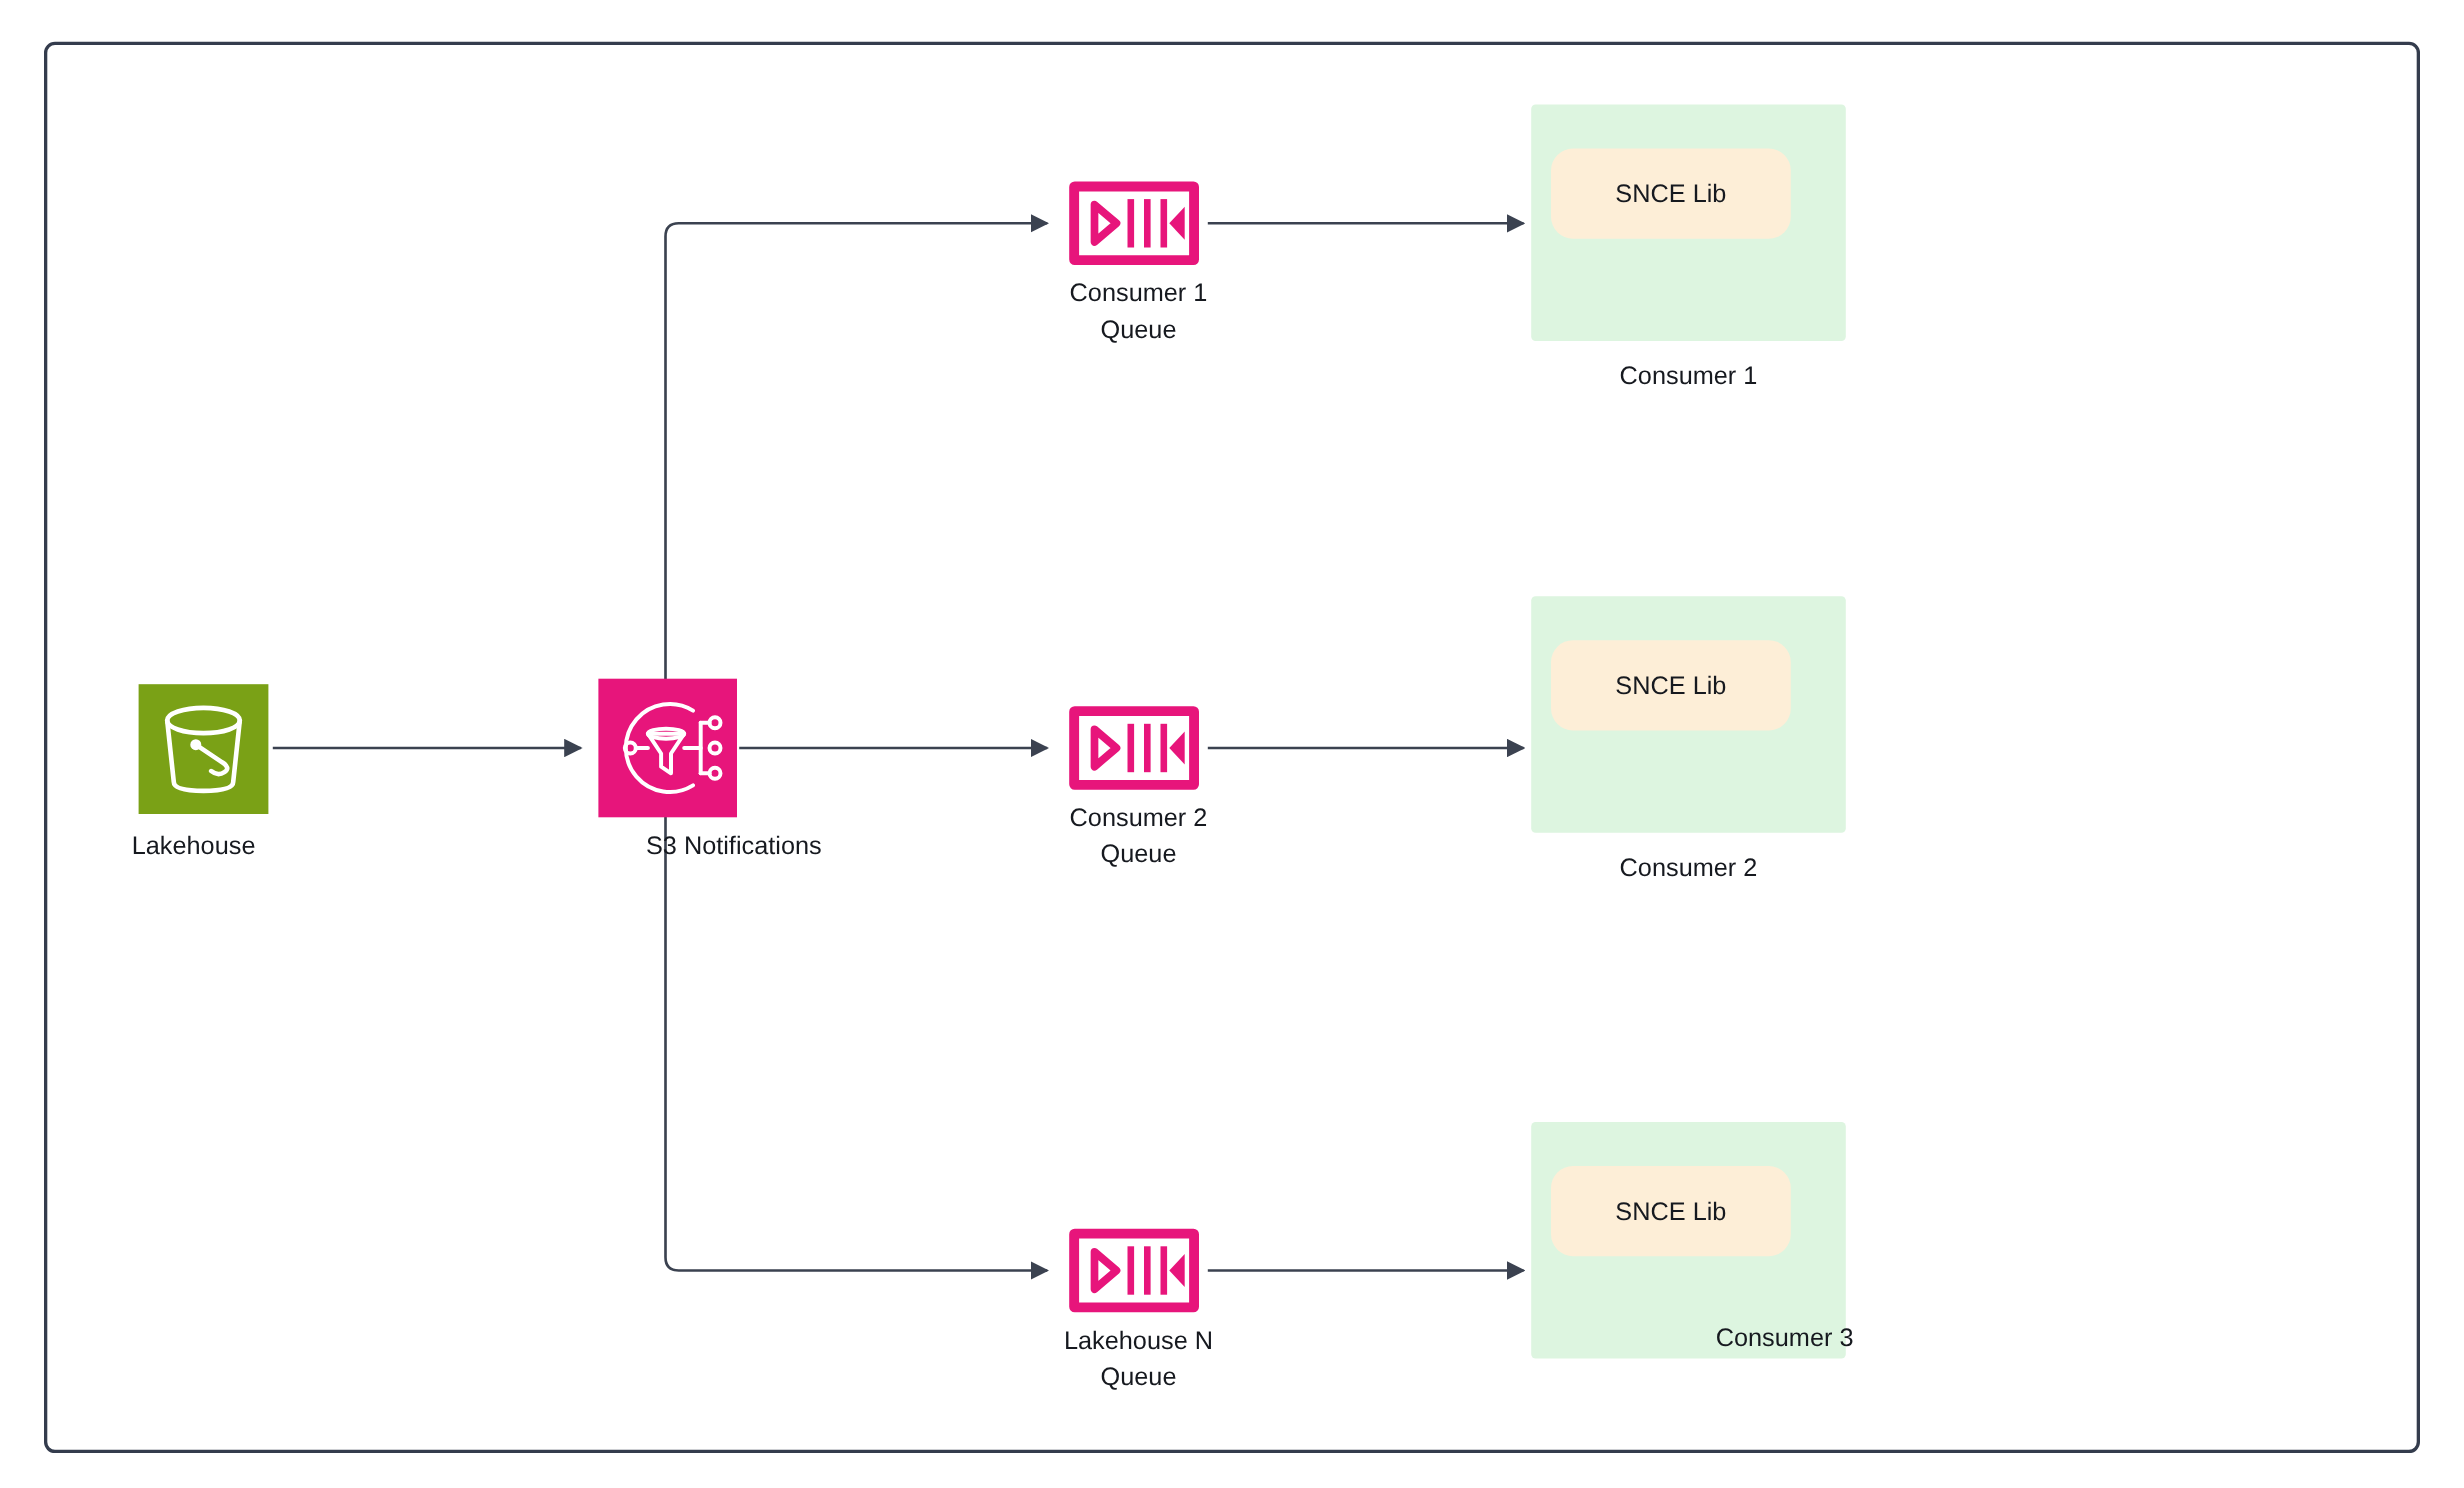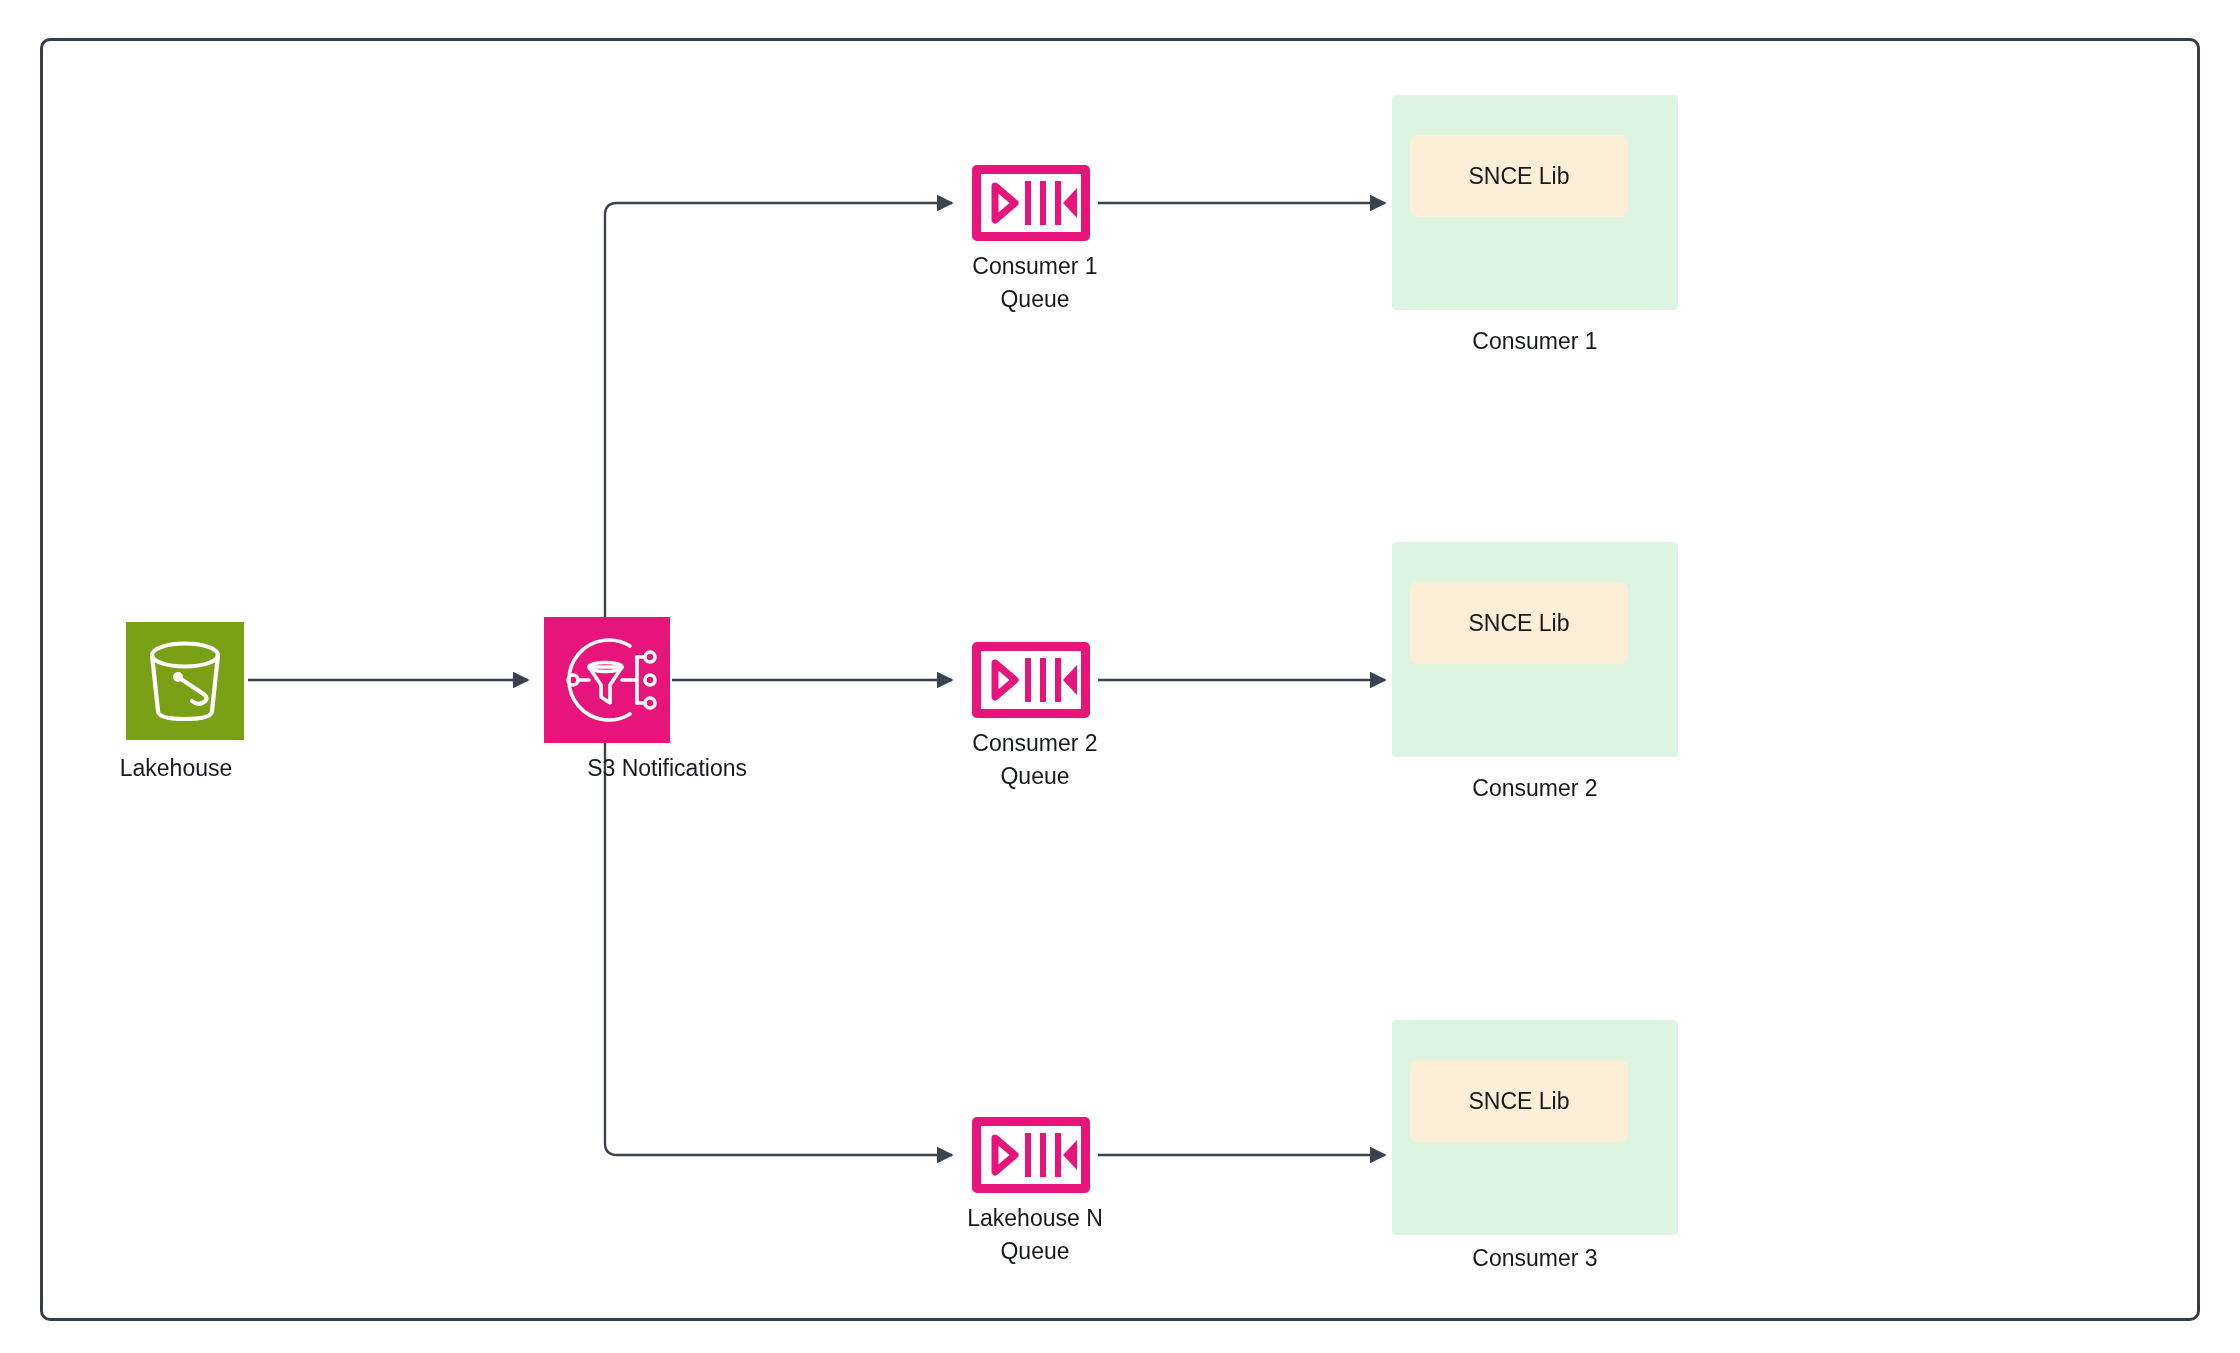--- a/index.html
+++ b/index.html
@@ -102,21 +102,21 @@
     background: #ddf5e0;
     border-radius: 4px;
   }
   .snce-lib {
     position: absolute;
     left: 18px;
     top: 40px;
     width: 218px;
     height: 82px;
     background: #fdeed7;
-    border-radius: 8px;
+    border-radius: 20px;
     display: flex;
     align-items: center;
     justify-content: center;
     color: #16191f;
     font-size: 23px;
     font-family: "Liberation Sans", sans-serif;
   }
   .cap-consumer {
     width: 300px;
   }
@@ -228,15 +228,15 @@
   <div class="caption cap-consumer" style="left:1385px; top:325px;">Consumer 1</div>
 
   <div class="consumer-box" style="left:1392px; top:542px;">
     <div class="snce-lib">SNCE Lib</div>
   </div>
   <div class="caption cap-consumer" style="left:1385px; top:772px;">Consumer 2</div>
 
   <div class="consumer-box" style="left:1392px; top:1020px;">
     <div class="snce-lib">SNCE Lib</div>
   </div>
-  <div class="caption cap-consumer" style="left:1385px; top:1242px;">Consumer 3</div>
+  <div class="caption cap-consumer" style="left:1385px; top:1200px;text-align:right;">Consumer 3</div>
 
 </div>
 
 </body></html>

